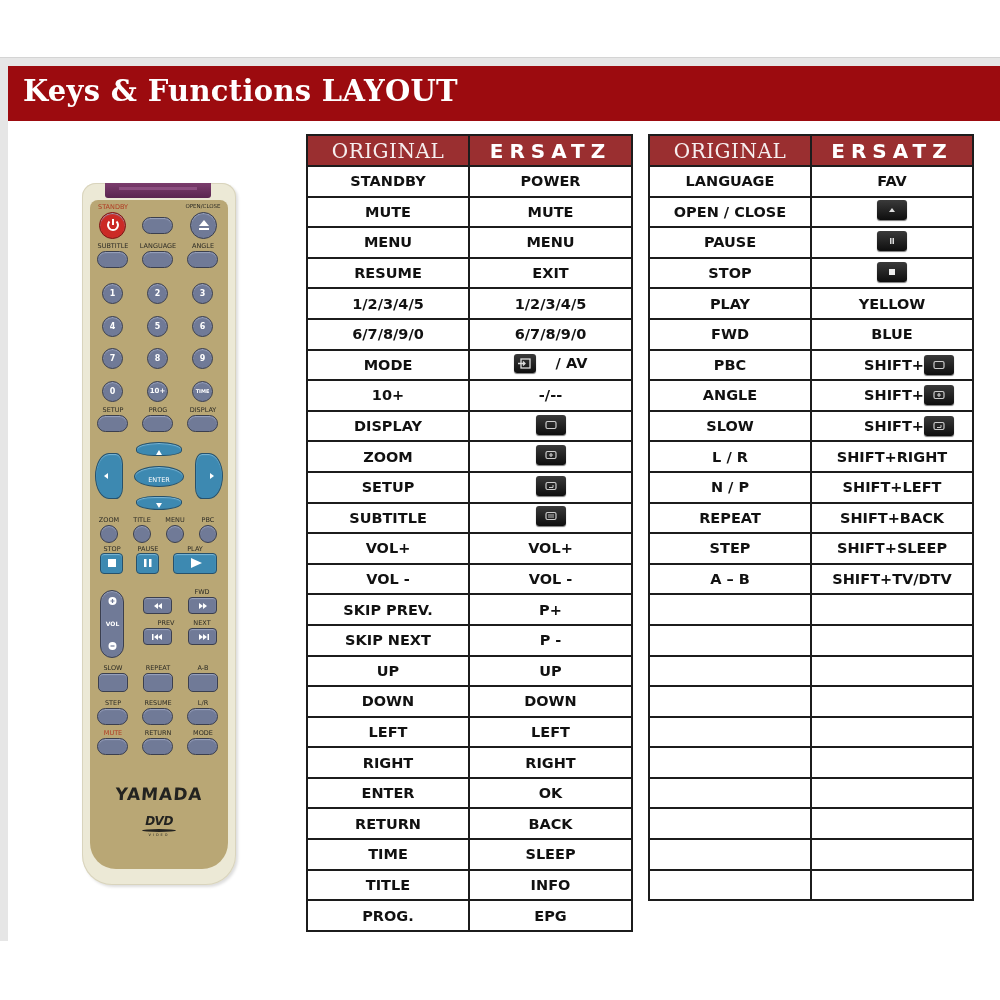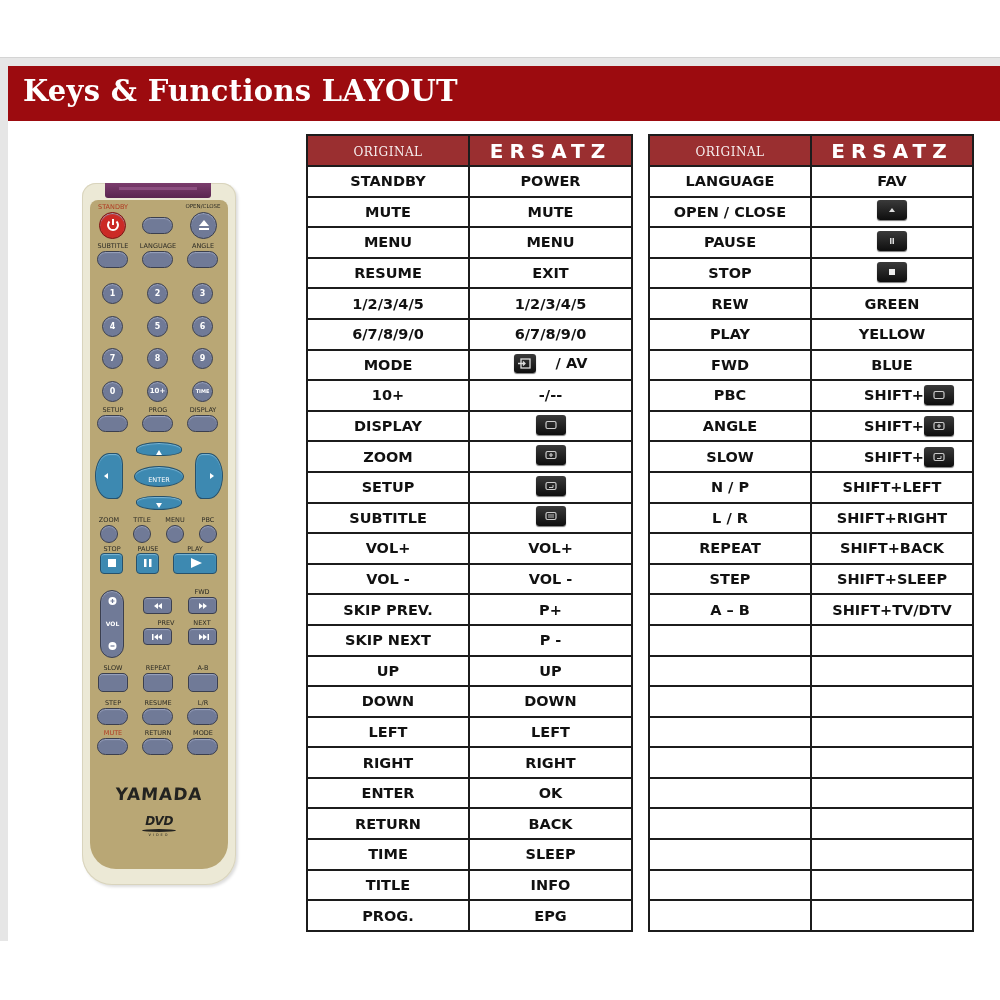--- a/index.html
+++ b/index.html
@@ -8,21 +8,21 @@
 
   .frame { position: absolute; left: 0; top: 57px; width: 1000px; height: 884px; background: #e6e6e6; border-top: 1px solid #d4d4d4; }
   .banner { position: absolute; left: 8px; top: 66px; width: 992px; height: 55px; background: #9c0b0f; }
   .banner-title { position: absolute; left: 15px; top: 8px; color: #ffffff; font-family: "DejaVu Serif", serif; font-weight: bold; font-size: 29px; letter-spacing: 0.3px; white-space: nowrap; }
   .panel { position: absolute; left: 8px; top: 121px; width: 992px; height: 820px; background: #ffffff; }
 
   
   table.keys { position: absolute; border-collapse: collapse; table-layout: fixed; }
   table.keys td, table.keys th { border: 2px solid #1c1c1c; height: 30.6px; text-align: center; vertical-align: middle; font-family: "DejaVu Sans", sans-serif; font-weight: bold; font-size: 14.5px; color: #111; padding: 0; white-space: nowrap; }
   table.keys th { background: #9a2f30; color: #f6eeee; height: 31px; font-weight: normal; }
-  th .h-orig { font-family: "DejaVu Serif", serif; font-size: 12px; letter-spacing: 0.5px; }
+  th .h-orig { font-family: "DejaVu Serif", serif; font-size: 20px; letter-spacing: 0.5px; }
   th .h-ersatz { font-family: "DejaVu Sans", sans-serif; font-weight: bold; font-size: 20px; letter-spacing: 6px; color: #ffffff; }
   #t1 { left: 306px; top: 134px; width: 325px; }
   #t2 { left: 648px; top: 134px; width: 324px; }
 
   .kbtn { display: inline-block; vertical-align: middle; width: 30px; height: 20px; border-radius: 3px; background: linear-gradient(#3a3a3a, #0e0e0e); position: relative; box-shadow: 0 1px 1px #777; }
   .kbtn svg { position: absolute; left: 0; top: 0; }
   .kbtn.sm { width: 22px; height: 19px; }
   .mix { display: inline-flex; align-items: center; gap: 20px; }
 
   
@@ -404,24 +404,20 @@
         <td>STOP</td>
         <td><span class="mix">
             <span class="kbtn">
               <svg width="30" height="20" viewBox="0 0 30 20">
                 <rect x="12" y="7" width="6" height="6" fill="#eee"></rect>
               </svg>
             </span>
           </span></td>
       </tr>
       <tr>
-        <td>REW</td>
-        <td>GREEN</td>
-      </tr>
-      <tr>
         <td>PLAY</td>
         <td>YELLOW</td>
       </tr>
       <tr>
         <td>FWD</td>
         <td>BLUE</td>
       </tr>
       <tr>
         <td>PBC</td>
         <td style="text-align: right; padding-right: 18px;"><span class="mix" style="gap: 0px;">
@@ -451,28 +447,28 @@
             <span>SHIFT+</span>
             <span class="kbtn">
               <svg width="30" height="20" viewBox="0 0 30 20">
                 <rect x="10" y="6.5" width="10" height="7" rx="1.5" fill="none" stroke="#ccc" stroke-width="1.2"></rect>
                 <path d="M13 11.5 H17 V9" fill="none" stroke="#ccc" stroke-width="1"></path>
               </svg>
             </span>
           </span></td>
       </tr>
       <tr>
+        <td>L / R</td>
+        <td>SHIFT+RIGHT</td>
+      </tr>
+      <tr>
         <td>N / P</td>
         <td>SHIFT+LEFT</td>
       </tr>
       <tr>
-        <td>L / R</td>
-        <td>SHIFT+RIGHT</td>
-      </tr>
-      <tr>
         <td>REPEAT</td>
         <td>SHIFT+BACK</td>
       </tr>
       <tr>
         <td>STEP</td>
         <td>SHIFT+SLEEP</td>
       </tr>
       <tr>
         <td>A – B</td>
         <td>SHIFT+TV/DTV</td>

